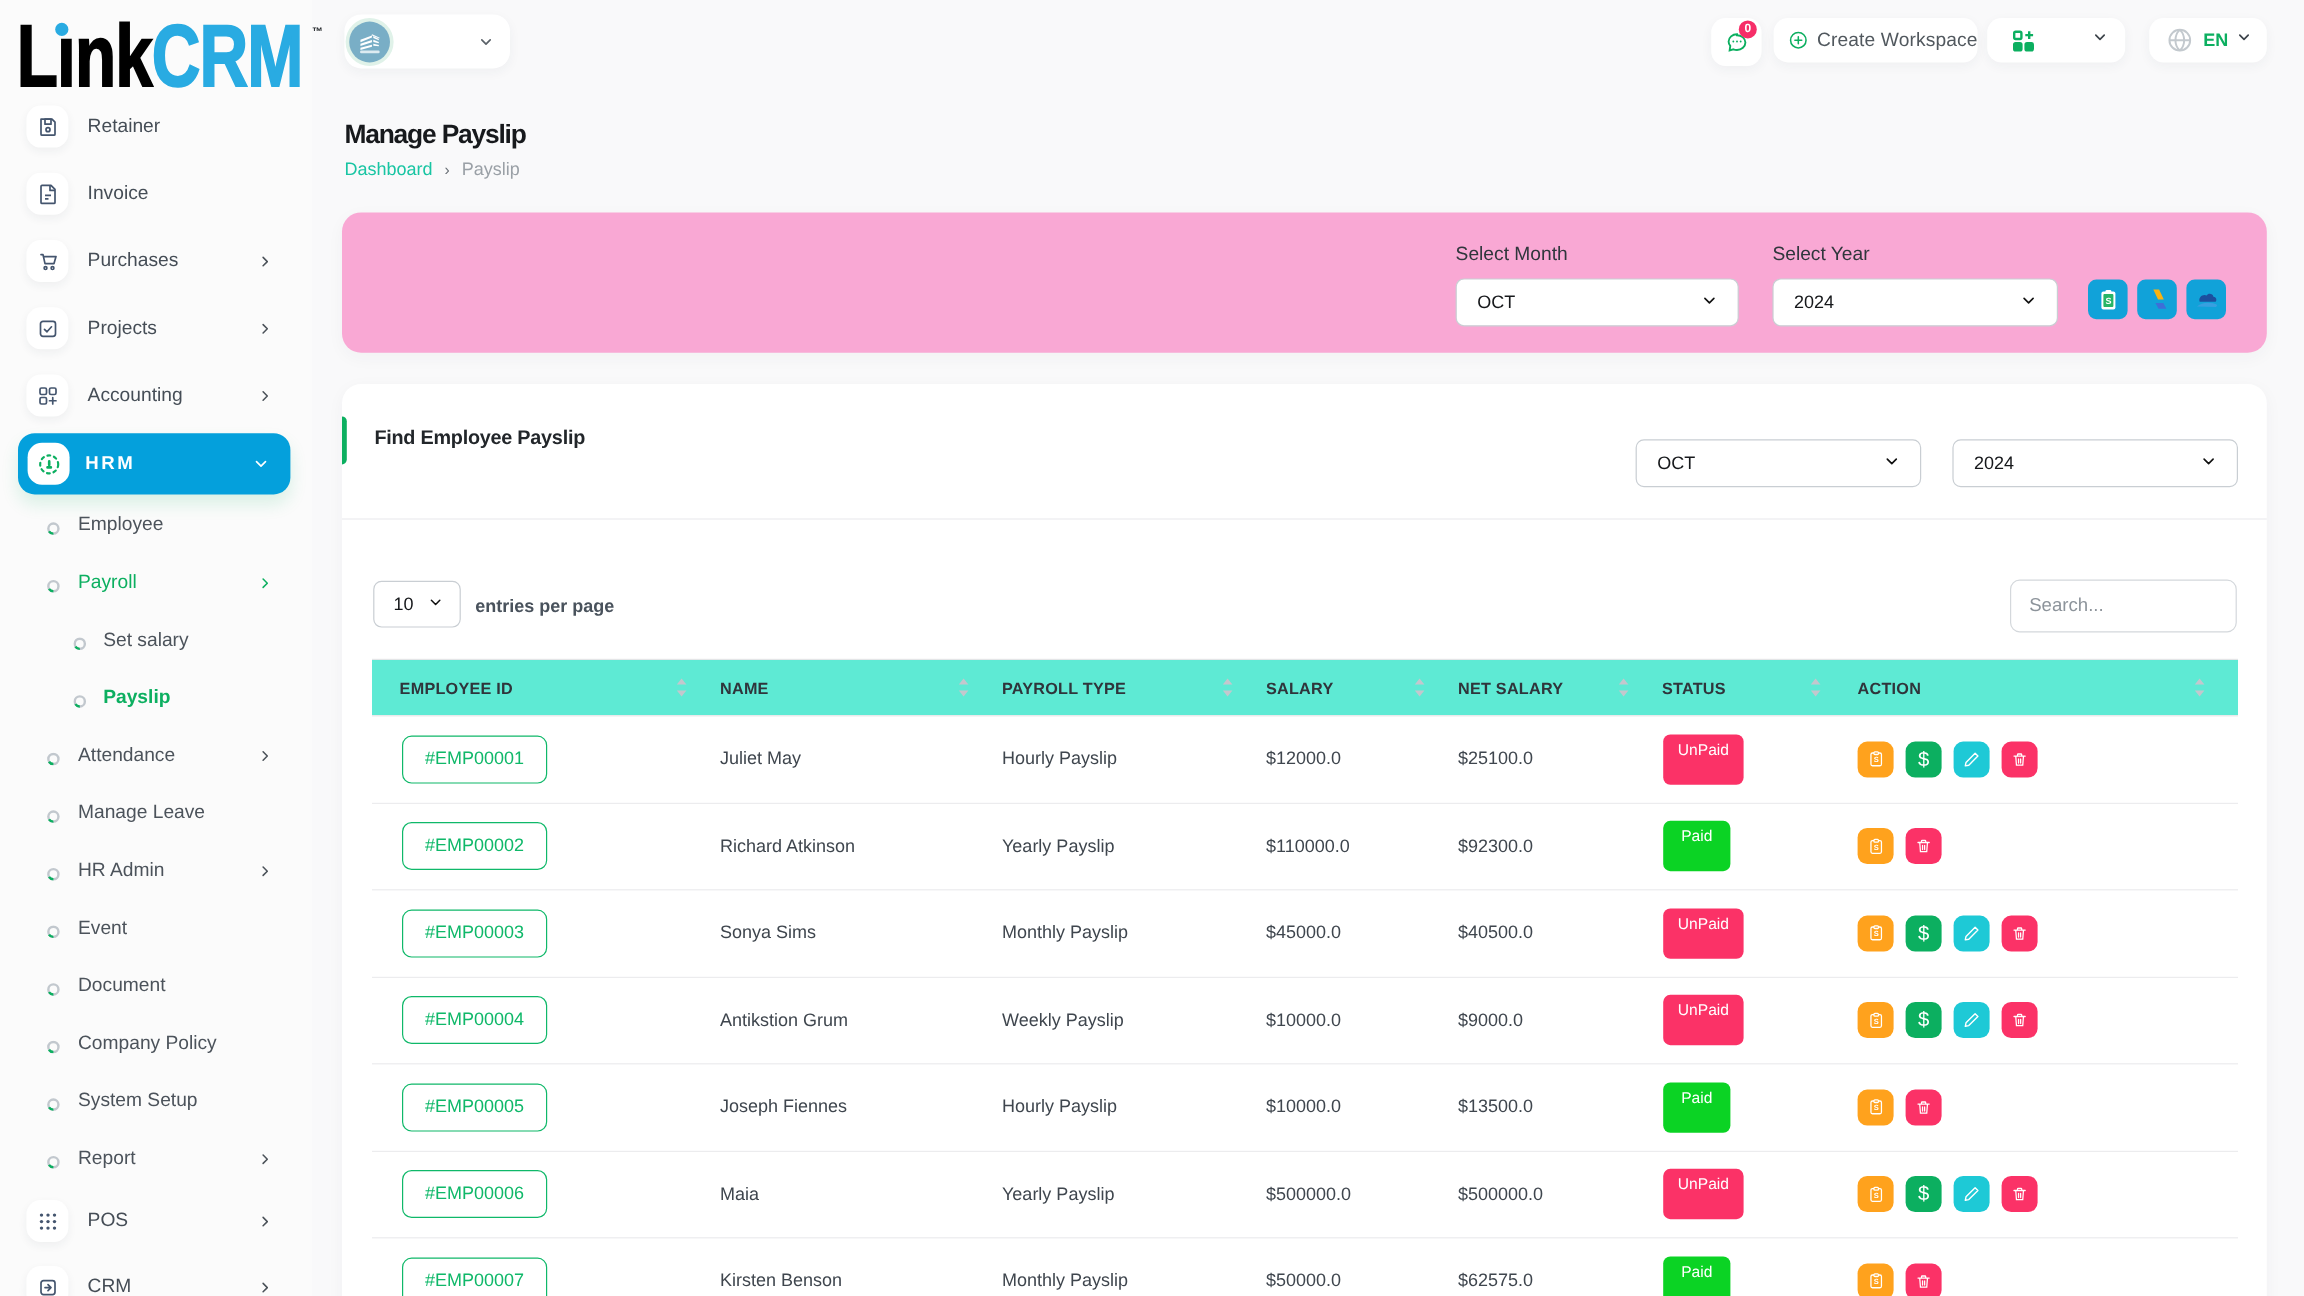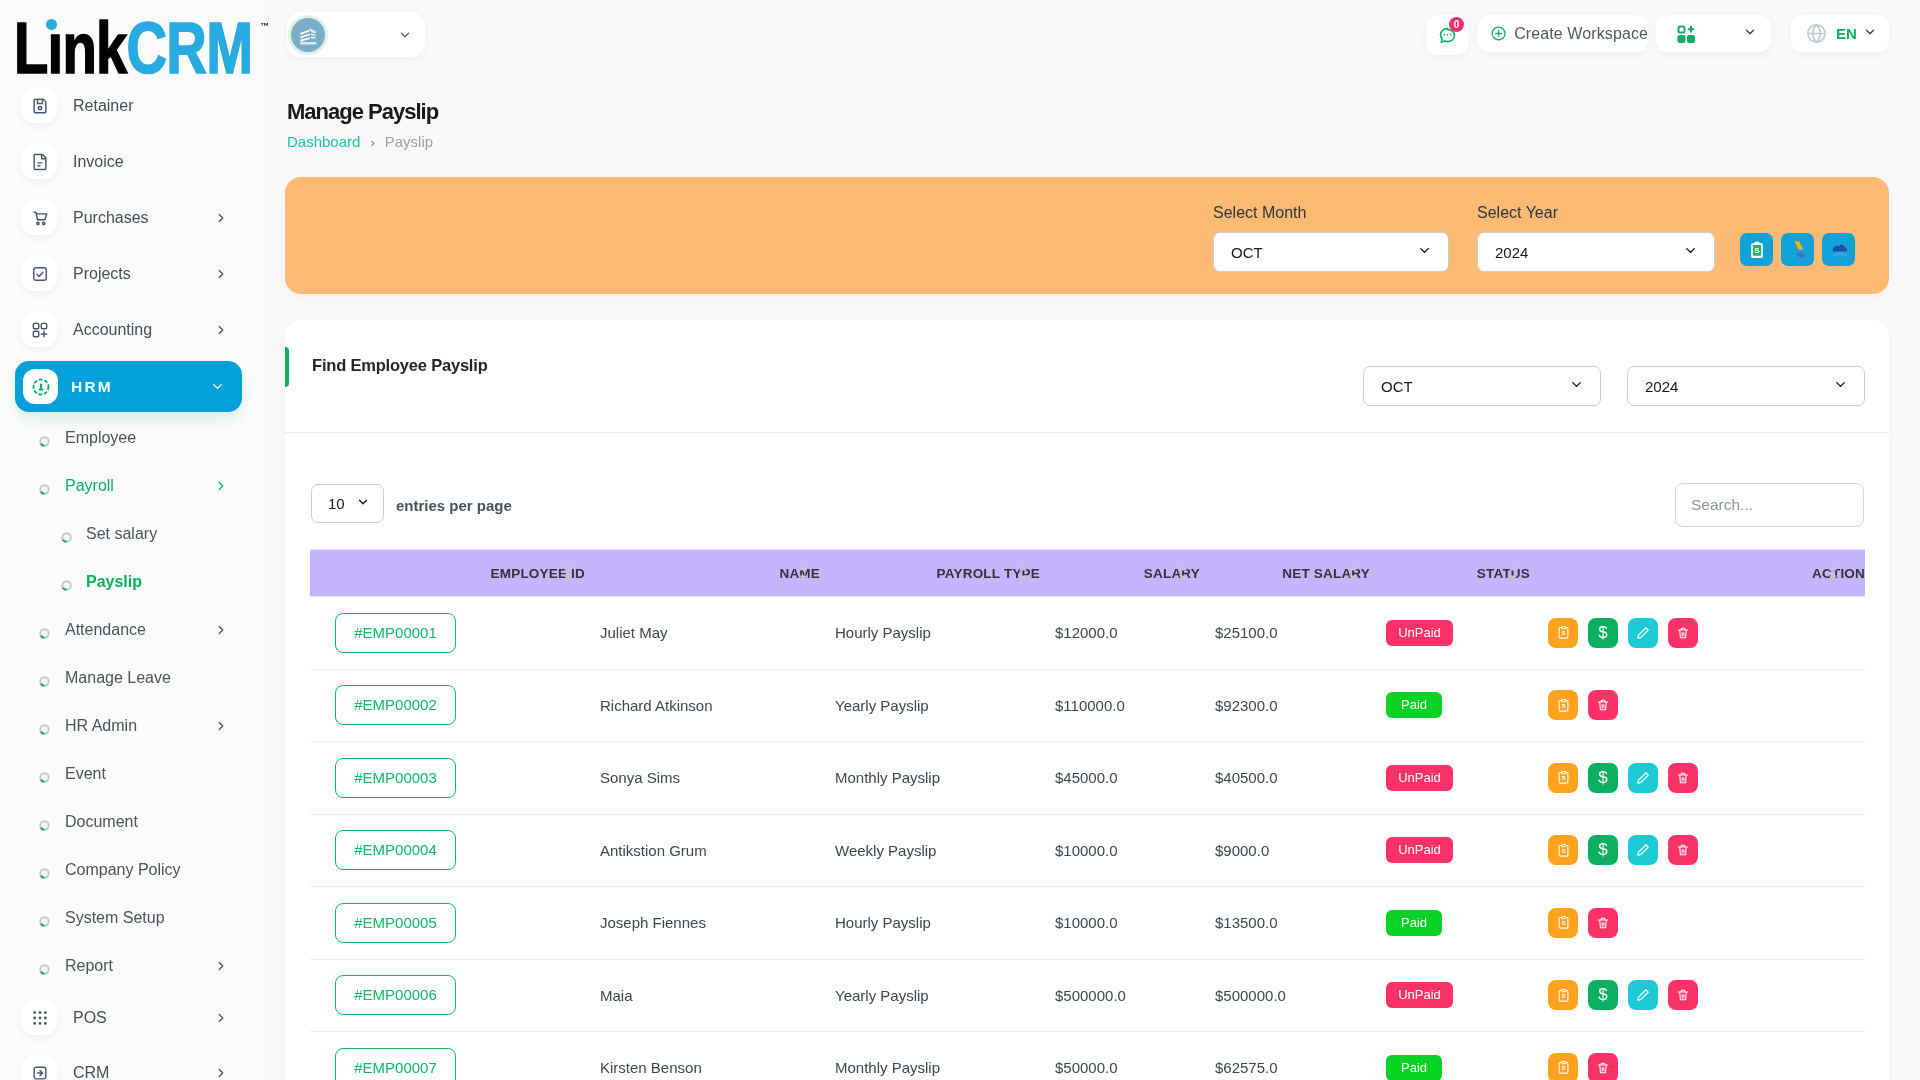--- a/index.html
+++ b/index.html
@@ -40,46 +40,46 @@
 .gridb .ch { position:absolute; right:14px; color:#3c434a; }
 .langb { left:1791px; width:98px; padding-left:14px; }
 .langb .t { margin-left:8px; font-size:15px; font-weight:700; color:#0caf60; }
 .langb .ch { position:absolute; right:12px; color:#3c434a; }
 
 .h1 { position:absolute; left:287px; top:99px; font-size:22px; font-weight:700; color:#17191c; letter-spacing:-1px; }
 .bc { position:absolute; left:287px; top:133px; font-size:15px; color:#9aa0a6; }
 .bc a { color:#19c5a3; text-decoration:none; }
 .bc .sep { margin:0 10px; color:#6a7076; font-size:13px; }
 
-.card1 { position:absolute; left:285px; top:177px; width:1604px; height:117px; background:#fdba74; border-radius:16px; box-shadow:0 4px 14px rgba(40,50,70,.04); }
+.card1 { position:absolute; left:285px; top:177px; width:1604px; height:117px; background:#f9a8d4; border-radius:16px; box-shadow:0 4px 14px rgba(40,50,70,.04); }
 .lbl { position:absolute; font-size:16px; color:#2f363c; font-weight:500; }
 .sel { position:absolute; height:40px; background:#fff; border:1px solid #c9ced3; border-radius:7px; font-size:15px; color:#16181b; display:flex; align-items:center; padding-left:17px; }
 .sel .sch { position:absolute; right:16px; color:#111; }
 .bbtn { position:absolute; width:33px; height:33px; background:#11a2d9; border-radius:7px; display:flex; align-items:center; justify-content:center; }
 .card2 { position:absolute; left:285px; top:320px; width:1604px; height:900px; background:#fff; border-radius:16px; box-shadow:0 4px 14px rgba(40,50,70,.04); }
 .c2h { position:absolute; left:0; top:0; width:100%; height:113px; border-bottom:1px solid #ebecee; }
 .gbar { position:absolute; left:0; top:27px; width:4px; height:40px; background:#0caf60; border-radius:0 4px 4px 0; }
 .c2t { position:absolute; left:27px; top:36px; font-size:16.5px; font-weight:700; color:#22262a; letter-spacing:-.2px; }
 
 .entsel { position:absolute; left:26px; top:164px; width:73px; height:39px; border:1px solid #c9ced3; border-radius:7px; font-size:15px; color:#16181b; display:flex; align-items:center; padding-left:16px; background:#fff; }
 .entsel .sch { position:absolute; right:13px; color:#111; }
 .entlbl { position:absolute; left:111px; top:177px; font-size:15px; color:#49525c;font-weight:bold; }
 .srch { position:absolute; left:1390px; top:163px; width:189px; height:44px; border:1px solid #d4d8dc; border-radius:8px; background:#fff; }
 .srch span { position:absolute; left:15px; top:12px; font-size:15.5px; color:#8d949b; }
 
 table.t { position:absolute; left:25px; top:229px; width:1555px; border-collapse:collapse; table-layout:fixed; }
-table.t th { background:#c4b5fd; border-top:1px solid #e4e5e7; border-bottom:1px solid #e4e5e7; height:47px; font-size:13.5px; color:#2f353b; text-align:right; letter-spacing:.2px; position:relative; }
+table.t th { background:#5eead4; border-top:1px solid #e4e5e7; border-bottom:1px solid #e4e5e7; height:47px; font-size:13.5px; color:#2f353b; text-align:left; letter-spacing:.2px; position:relative; }
 table.t td { height:72.5px; border-bottom:1px solid #ececee; font-size:15px; color:#3f464e; position:relative; }
 table.t th, table.t td { padding:0 0 0 15px; }
 .sort { position:absolute; right:13px; top:50%; transform:translateY(-50%); display:flex; flex-direction:column; gap:5px; }
 .sort i { width:0; height:0; border-left:4px solid transparent; border-right:4px solid transparent; }
 .sort .u { border-bottom:5.5px solid #c3c7cd; }
 .sort .d { border-top:5.5px solid #c3c7cd; }
 .emp { display:inline-block; width:121px; height:40px; line-height:38px; text-align:center; border:1.5px solid #0fb869; color:#0fb869; border-radius:8px; font-size:15px; background:#fff; }
-.st { display:inline-block; height:26px; line-height:26px; border-radius:6px; color:#fff; font-size:13px; text-align:center; }
+.st { display:inline-block; height:42px; line-height:26px; border-radius:6px; color:#fff; font-size:13px; text-align:center; }
 .st.un { width:67px; background:#fb3267; }
 .st.pd { width:56px; background:#0bd324; }
 .act { display:inline-flex; gap:10px; }
 .ab { width:30px; height:30px; border-radius:8px; display:flex; align-items:center; justify-content:center; color:#fff; }
 .ab.o { background:#ffa21d; }
 .ab.g { background:#0caf60; }
 .ab.t { background:#1ec9d6; }
 .ab.p { background:#fb3267; }
 .ab .dol { font-size:17px; font-weight:400; color:#fff; }
 </style>

